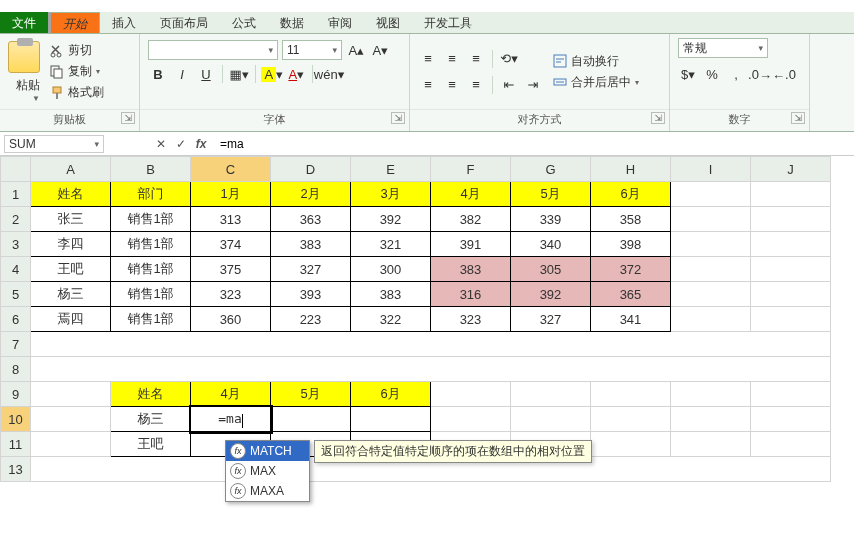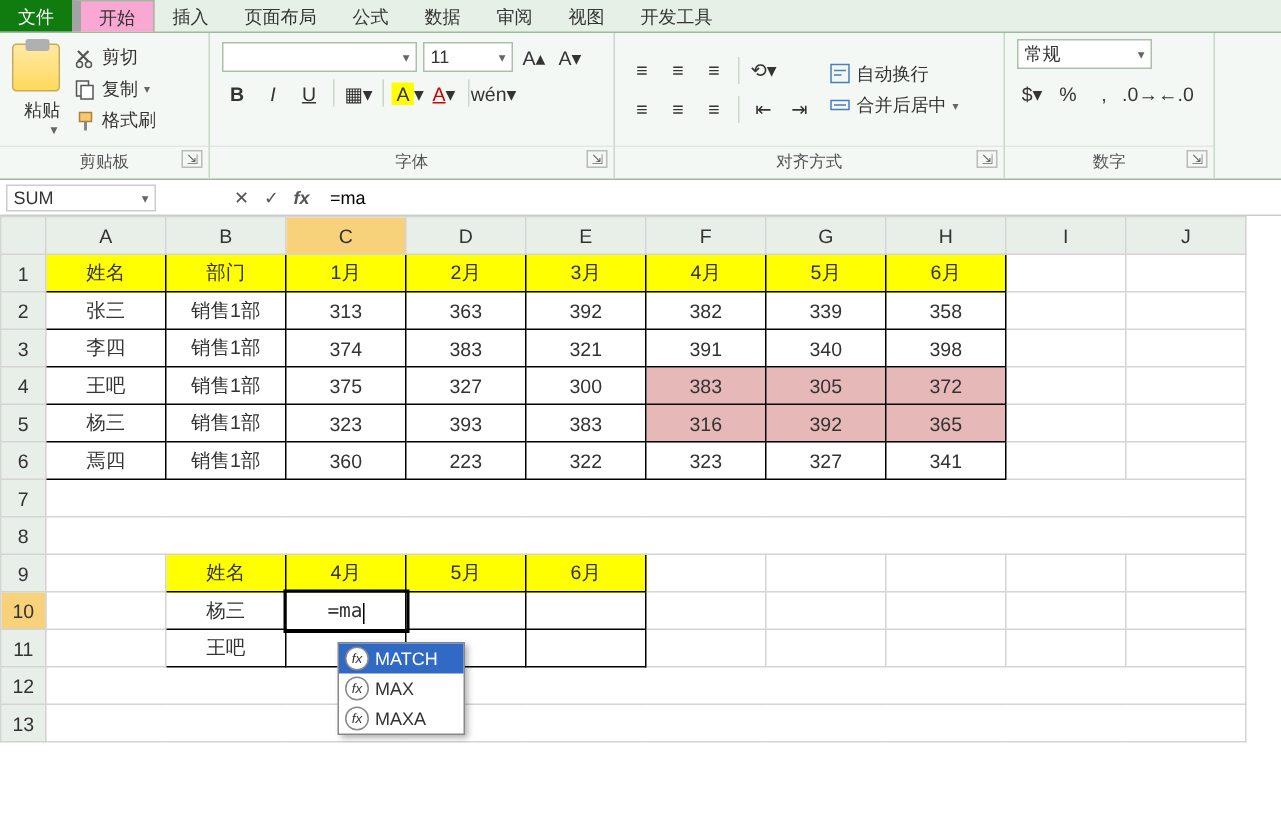--- a/index.html
+++ b/index.html
@@ -1,22 +1,22 @@
 <!DOCTYPE html>
 <html><head>
 <meta charset="utf-8">
 <style>
 * { box-sizing: border-box; margin: 0; padding: 0; font-family: "Microsoft YaHei", SimSun, Arial, sans-serif; }
 body { background: #fff; font-size: 12px; color: #333; width: 854px; height: 547px; overflow: hidden; position: relative; }
 
 
-.ribbon-tabs { display: flex; background: #e6f0e6; border-bottom: 1px solid #a0b8a0; height: 22px; }
+.ribbon-tabs { display: flex; background: #e6f0e6; border-bottom: 1px solid #a0b8a0; height: 22px; margin-top: 12px; }
 .ribbon-tab { padding: 3px 12px; font-size: 12px; cursor: pointer; }
 .ribbon-tab.file { background: #107c10; color: #fff; }
-.ribbon-tab.active { background: #f9a8d4; border-top: 1px solid #a0b8a0; border-left: 6px solid #a3a3a3; border-right: 1px solid #a0b8a0; }
+.ribbon-tab.active { background: #f97316; border-top: 1px solid #a0b8a0; border-left: 3px solid #a3a3a3; border-right: 1px solid #a0b8a0; font-style: italic; }
 
 
 .ribbon { display: flex; background: #f4f8f4; border-bottom: 1px solid #a0b8a0; height: 98px; }
 .ribbon-group { border-right: 1px solid #cad8ca; display: flex; flex-direction: column; justify-content: space-between; }
 .group-content { flex: 1; display: flex; align-items: center; padding: 4px 8px; }
 .group-label { text-align: center; font-size: 11px; color: #555; padding: 2px 0 4px; border-top: 1px solid #e0e8e0; position: relative; }
 .group-label .launcher { position: absolute; right: 4px; top: 2px; font-size: 9px; color: #666; border:1px solid #bbb; padding:0 2px; line-height:10px;}
 
 
 .clip-left { display: flex; flex-direction: column; align-items: flex-end; margin-right: 6px; }
@@ -370,38 +370,35 @@
     <td class="bordered"></td>
     <td class="bordered"></td>
     <td class="bordered"></td>
     <td></td>
           <td></td>
           <td></td>
           <td></td>
           <td></td>
   </tr>
   <tr>
-          <th class="row-head">12</th>
-          <td colspan="10"></td>
-        </tr>
-  <tr>
           <th class="row-head">13</th>
           <td colspan="10"></td>
         </tr>
 </tbody>
     </table>
 
 <div class="ac-popup" style="left:225px; top:284px; width:85px">
   <div class="ac-item sel">
     <span class="ac-fx">fx</span>
     <span>MATCH</span>
   </div>
   <div class="ac-item">
     <span class="ac-fx">fx</span>
     <span>MAX</span>
   </div>
   <div class="ac-item">
     <span class="ac-fx">fx</span>
     <span>MAXA</span>
   </div>
 </div>
+<div class="ac-tip" style="left:314px; top:284px">返回符合特定值特定顺序的项在数组中的相对位置</div>
 
 </div>
 
 </body></html>

